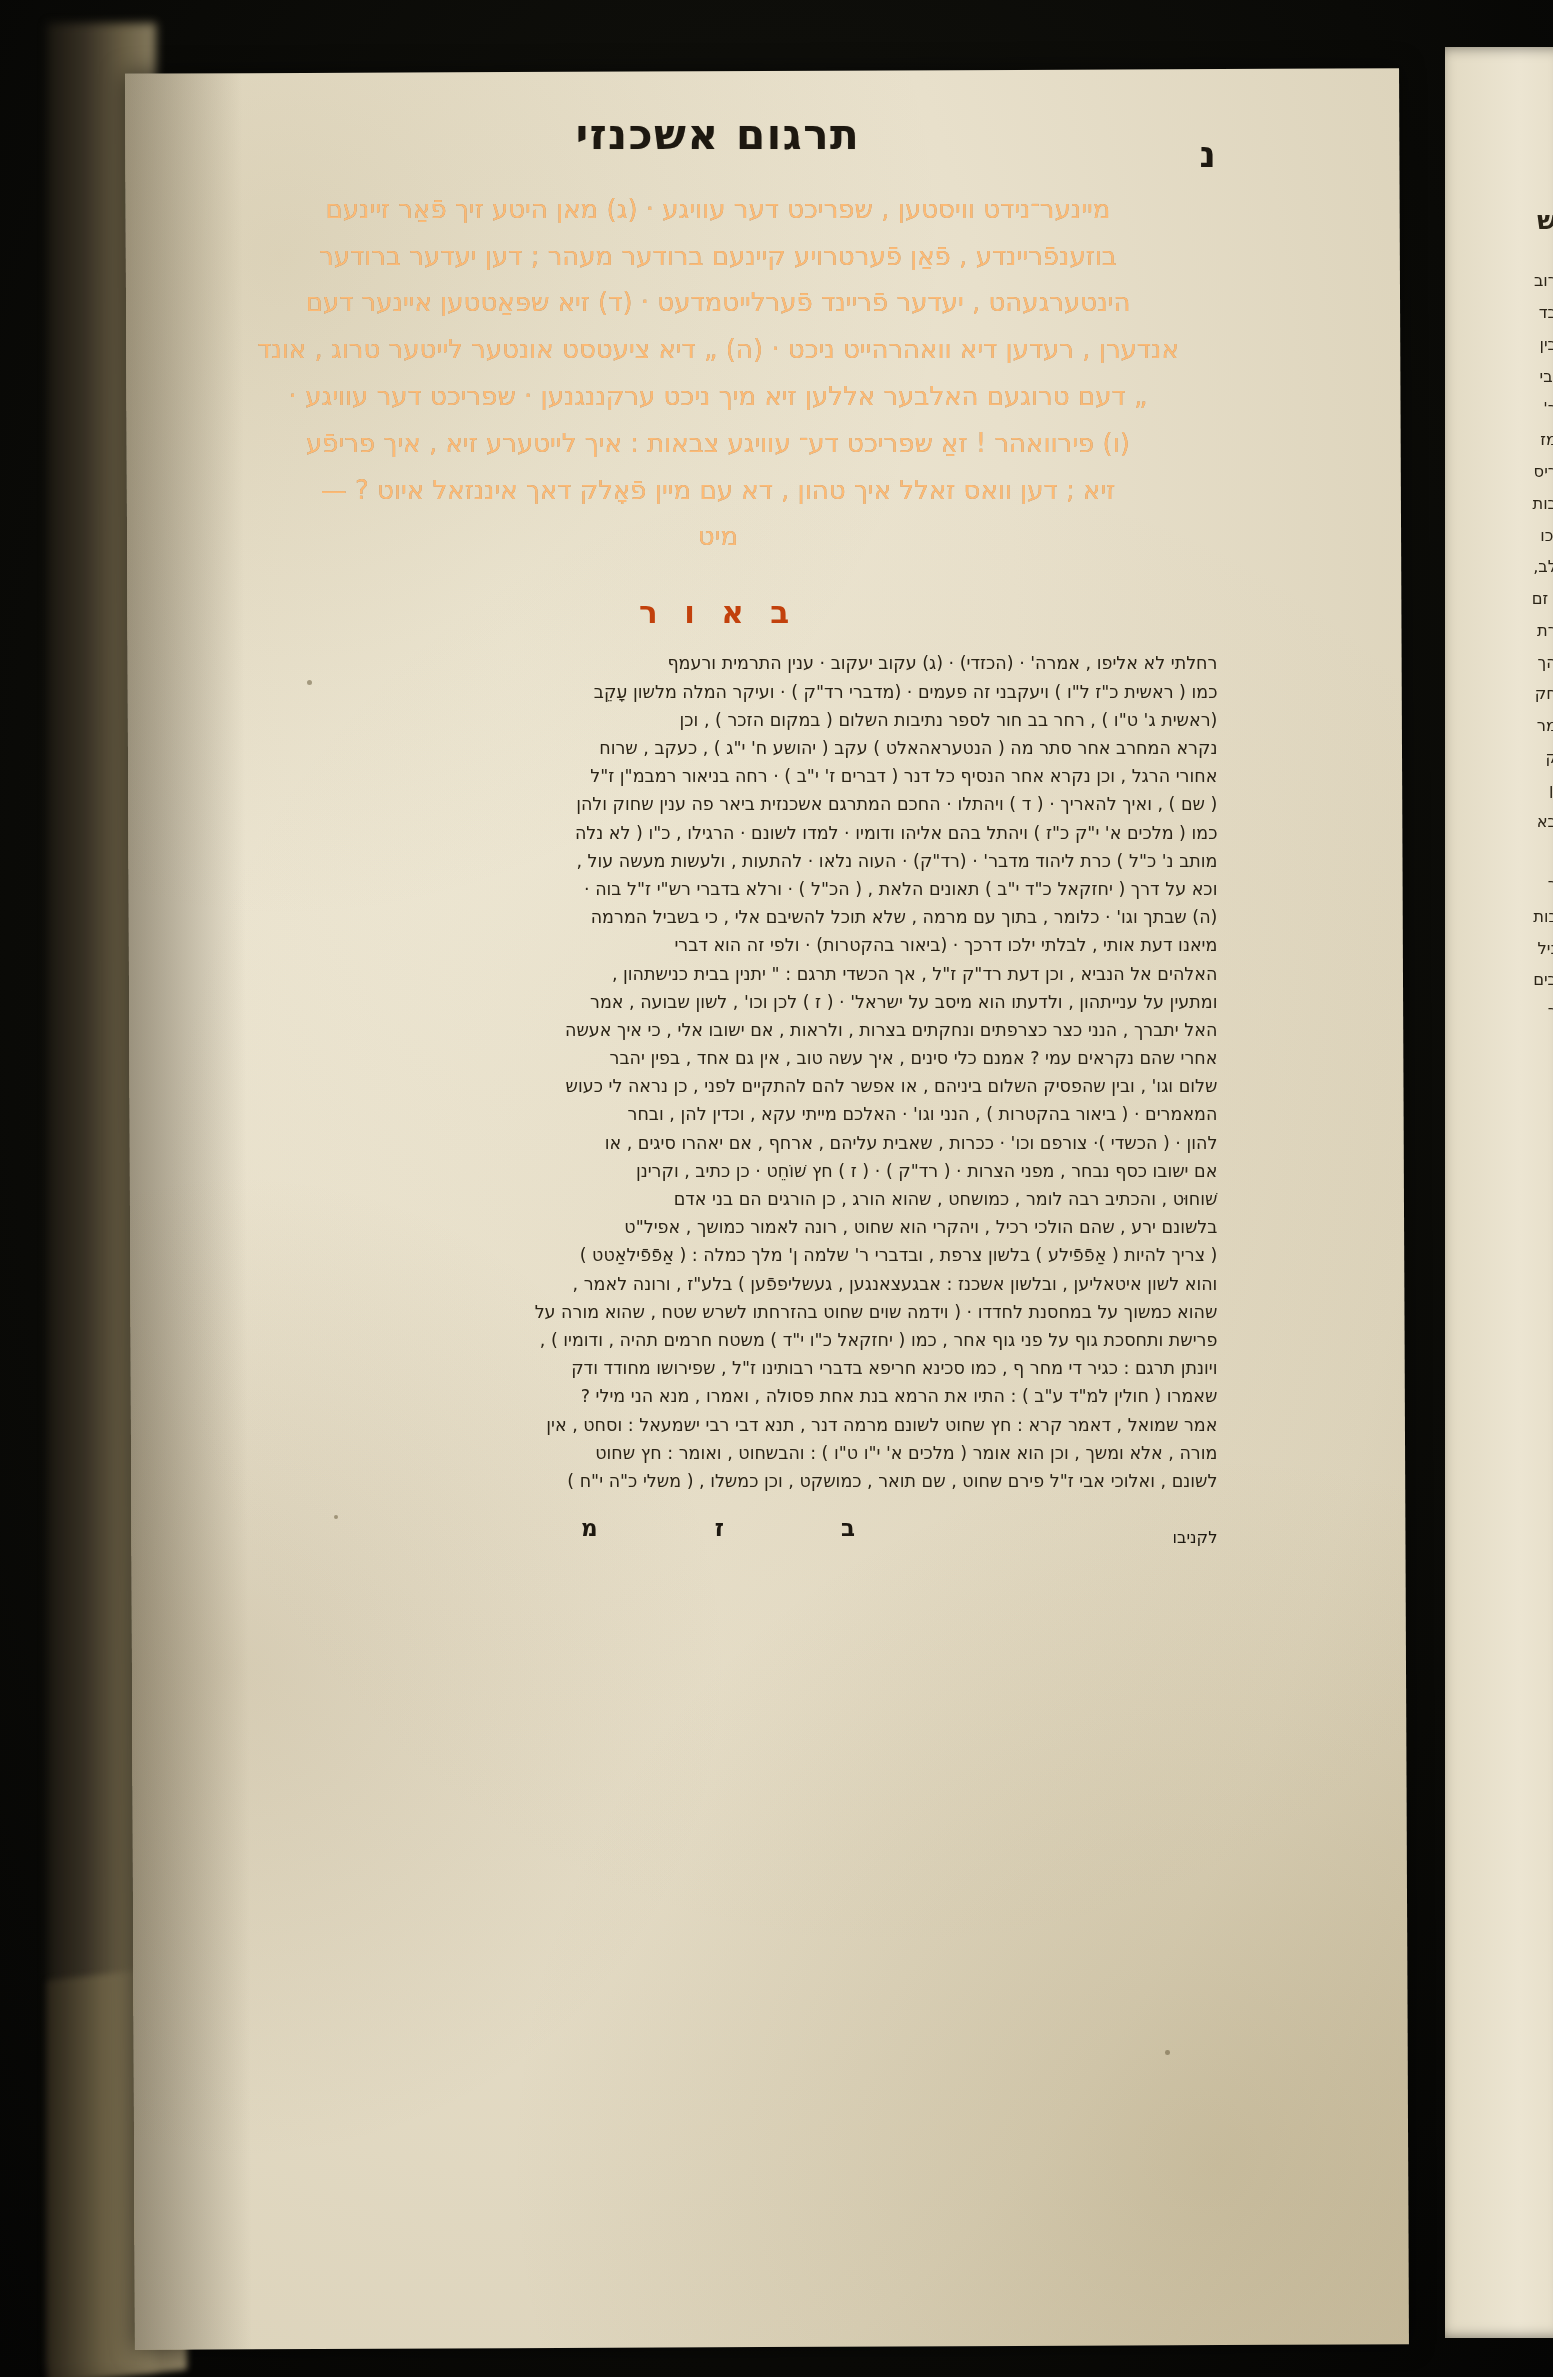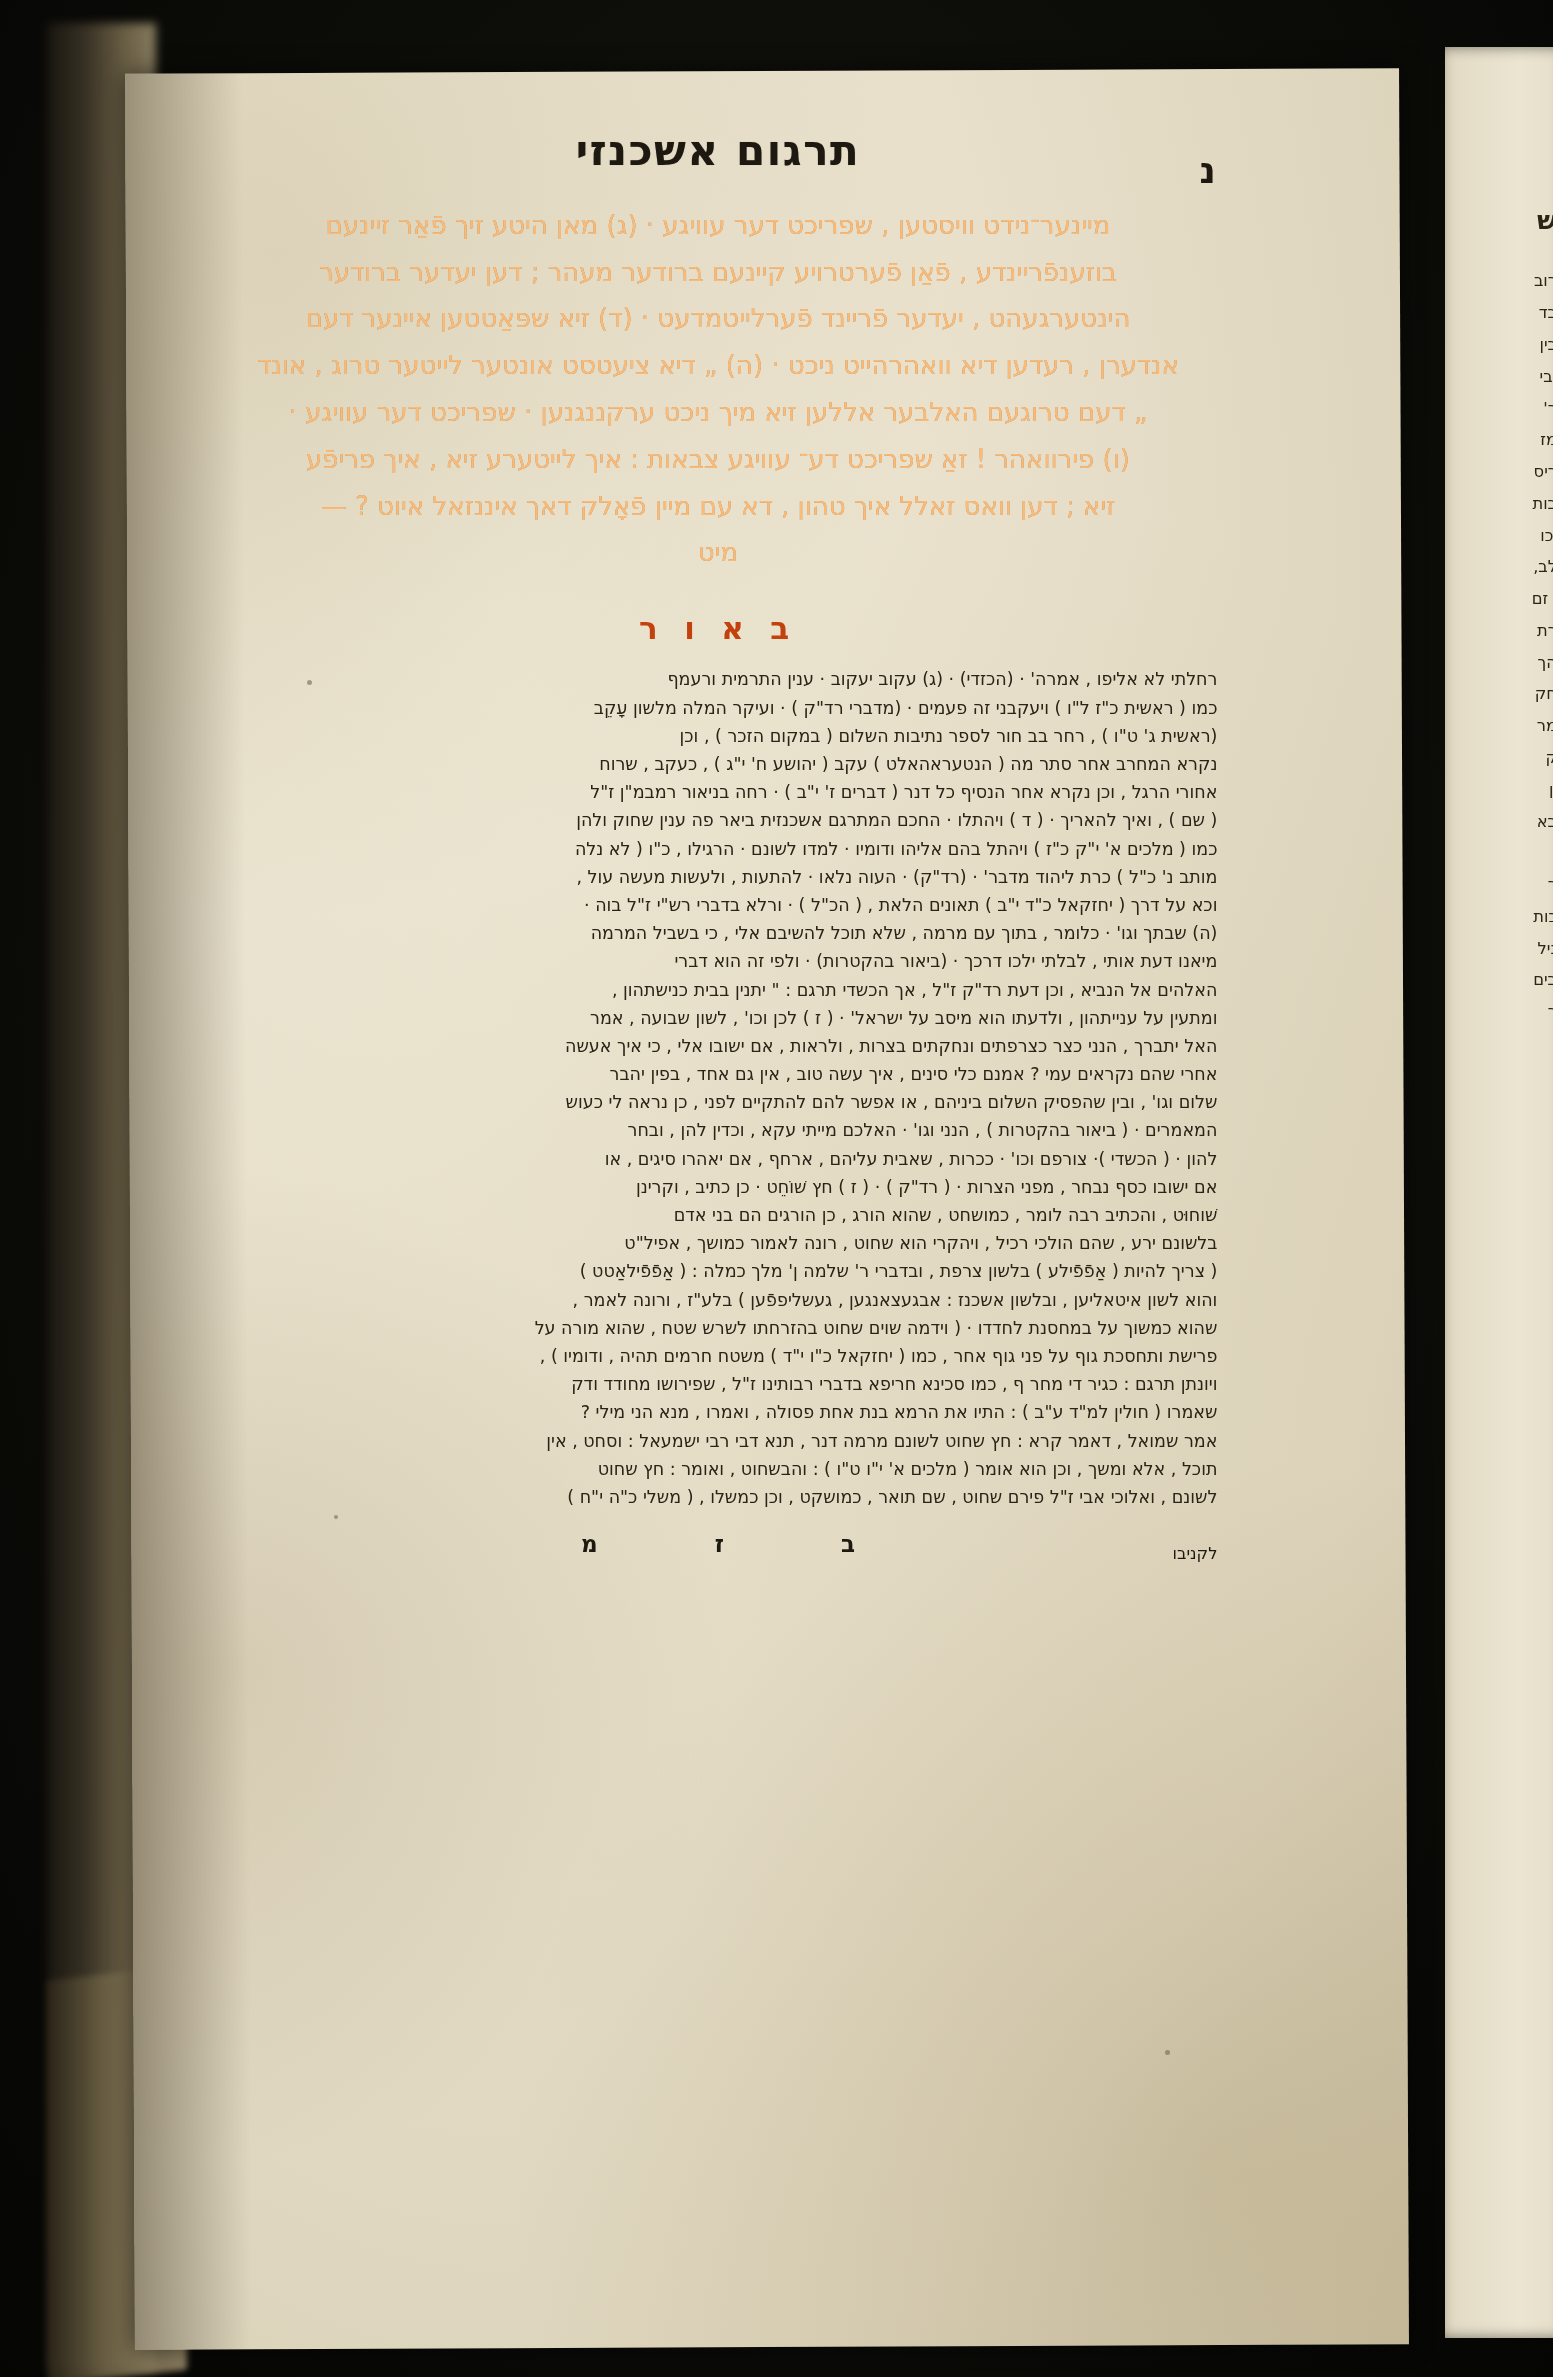--- a/index.html
+++ b/index.html
@@ -88,21 +88,21 @@
     left: 1445px; top: 47px;
     width: 124px; height: 2291px;
     background:
       linear-gradient(to left, #e5ddc7 0%, #ece5d2 40%, #e2dac3 100%);
     box-shadow: -4.7px 0 14px rgba(0,0,0,.5) inset;
   }
 
   
   .page-content {
     position: absolute;
-    left: 217px; top: 126px;
+    left: 217px; top: 110px;
     width: 1002px; height: 2082px;
     color: #221c12;
   }
 
   .running-head {
     display: flex;
     align-items: baseline;
     justify-content: center;
     position: relative;
     height: 70px;
@@ -261,21 +261,21 @@
       <p>אם ישובו כסף נבחר , מפני הצרות · ( רד"ק ) · ( ז ) חץ שׁוֹחֵט · כן כתיב , וקרינן</p>
       <p>שׁוחוּט , והכתיב רבה לומר , כמושחט , שהוא הורג , כן הורגים הם בני אדם</p>
       <p>בלשונם ירע , שהם הולכי רכיל , ויהקרי הוא שחוט , רונה לאמור כמושך , אפיל"ט</p>
       <p>( צריך להיות ( אַפֿפֿילע ) בלשון צרפת , ובדברי ר' שלמה ן' מלך כמלה : ( אַפֿפֿילאַטט )</p>
       <p>והוא לשון איטאליען , ובלשון אשכנז : אבגעצאנגען , געשליפפֿען ) בלע"ז , ורונה לאמר ,</p>
       <p>שהוא כמשוך על במחסנת לחדדו · ( וידמה שוים שחוט בהזרחתו לשרש שטח , שהוא מורה על</p>
       <p>פרישת ותחסכת גוף על פני גוף אחר , כמו ( יחזקאל כ"ו י"ד ) משטח חרמים תהיה , ודומיו ) ,</p>
       <p>ויונתן תרגם : כגיר די מחר ף , כמו סכינא חריפא בדברי רבותינו ז"ל , שפירושו מחודד ודק</p>
       <p>שאמרו ( חולין למ"ד ע"ב ) : התיו את הרמא בנת אחת פסולה , ואמרו , מנא הני מילי ?</p>
       <p>אמר שמואל , דאמר קרא : חץ שחוט לשונם מרמה דנר , תנא דבי רבי ישמעאל : וסחט , אין</p>
-      <p>תוכל , אלא ומשך , וכן הוא אומר ( מלכים א' י"ו ט"ו ) : והבשחוט , ואומר : חץ שחוט</p>
+      <p>מורה , אלא ומשך , וכן הוא אומר ( מלכים א' י"ו ט"ו ) : והבשחוט , ואומר : חץ שחוט</p>
       <p>לשונם , ואלוכי אבי ז"ל פירם שחוט , שם תואר , כמושקט , וכן כמשלו , ( משלי כ"ה י"ח )</p>
       <p></p>
     </div>
 
     <div class="footline">
       <span>ב</span>
       <span>ז</span>
       <span>מ</span>
       <span class="catchword">לקניבו</span>
     </div>

